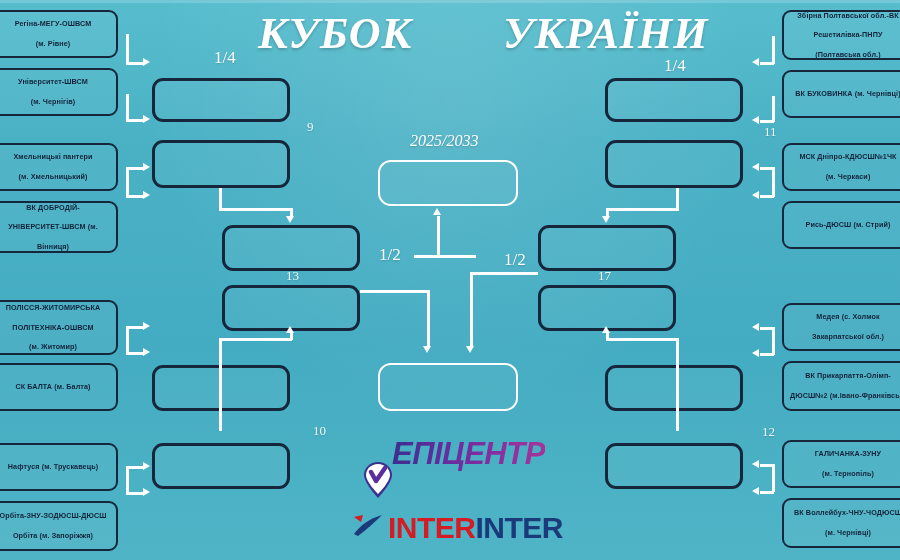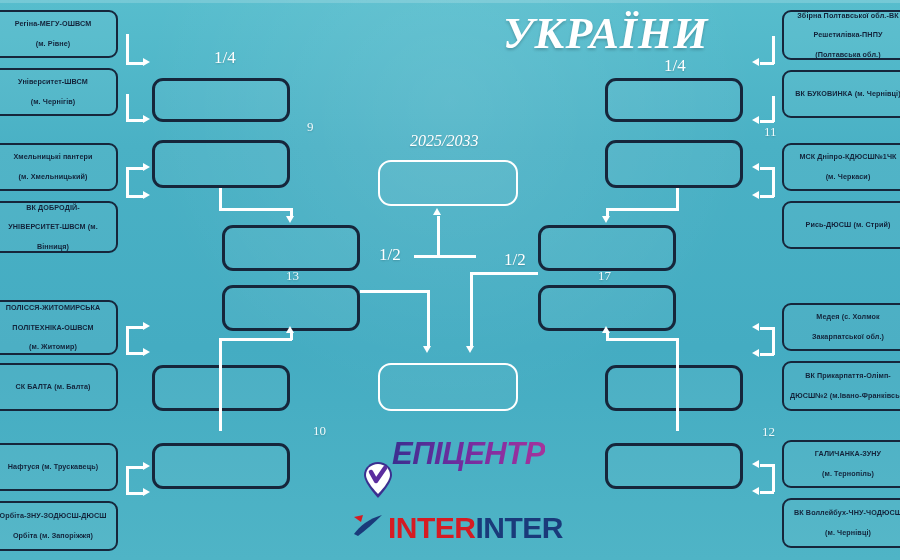--- a/index.html
+++ b/index.html
@@ -152,20 +152,21 @@
   }
   .intersport .r{color:#d51b23;}
   .intersport .b{color:#1a3a7a;}
   .is-mark{position:absolute;width:34px;height:26px;}
 </style>
 </head>
 <body>
 
 <div id="stage">
 
+  <div class="title" style="left:258px;top:8px;">КУБОК</div>
   <div class="title" style="left:503px;top:8px;">УКРАЇНИ</div>
 
   <div class="season" style="left:410px;top:132px;">2025/2033</div>
 
   <div class="tbox" style="left:-12px;top:10px;width:130px;height:48px;">
     <span>
       <span>Регіна-МЕГУ-ОШВСМ</span><br>
       <span>(м. Рівне)</span>
     </span>
   </div>

